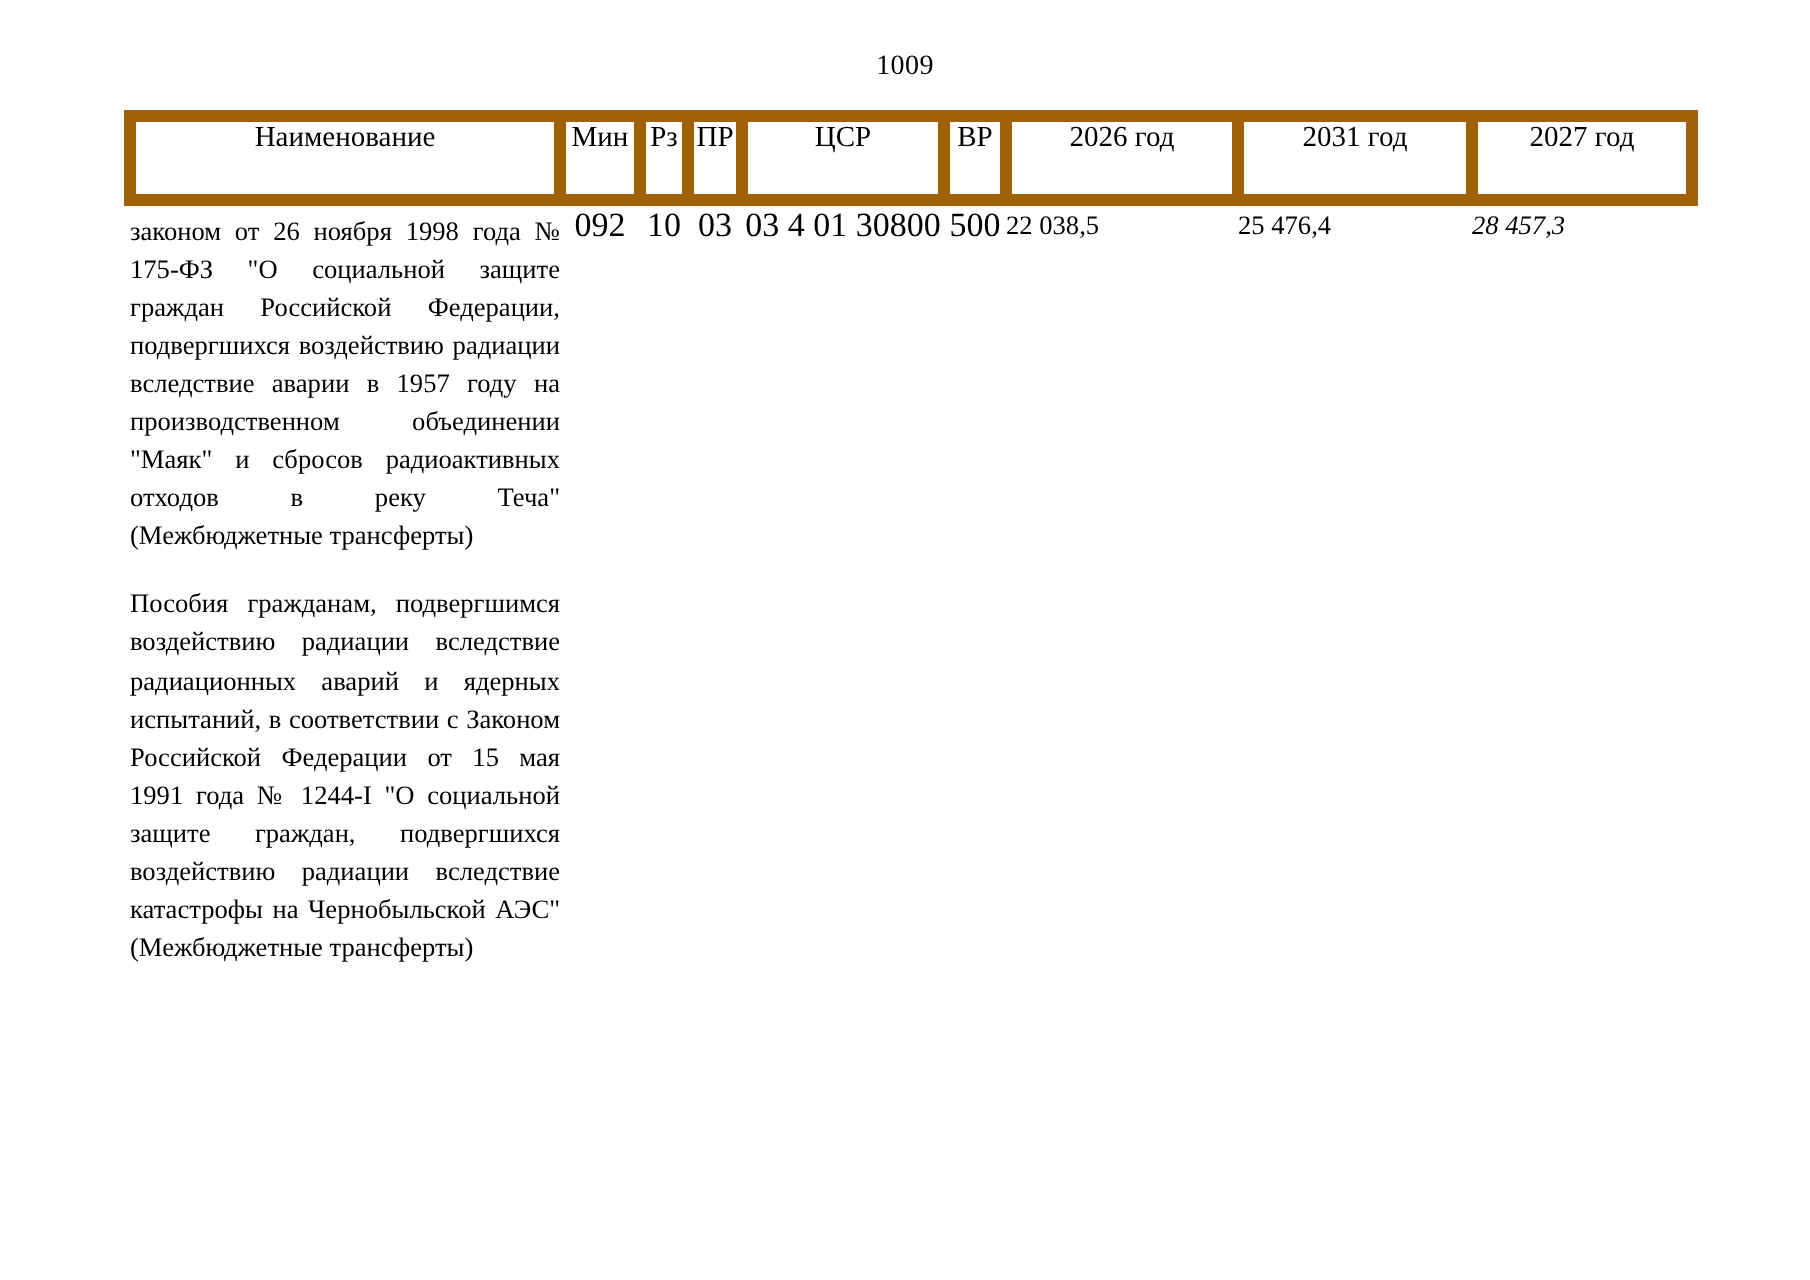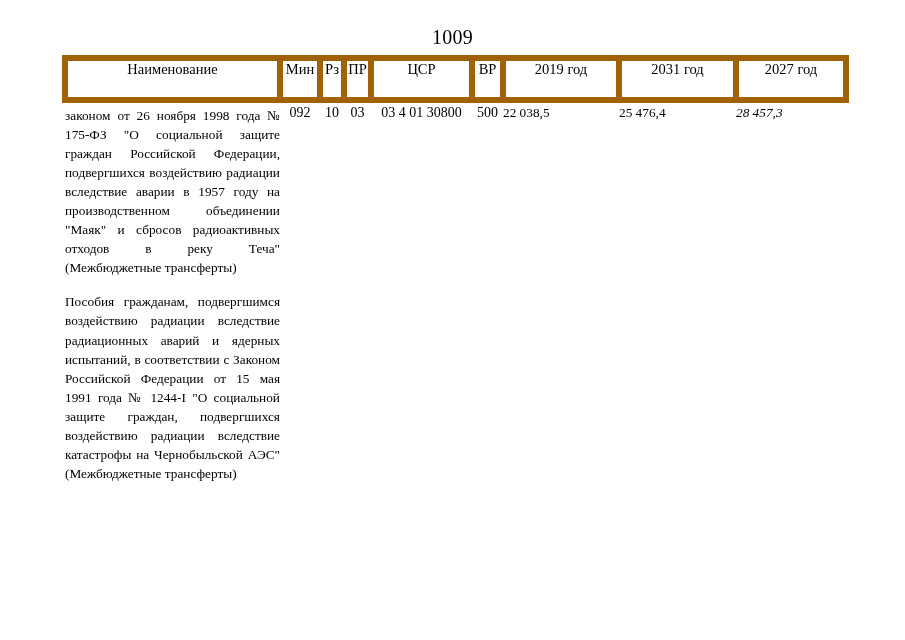--- a/index.html
+++ b/index.html
@@ -26,21 +26,21 @@
     height: 640px;
   }
 
   
   .page-number {
     position: absolute;
     left: 0;
     top: 26px;
     width: 905px;
     text-align: center;
-    font-size: 20px;
+    font-size: 14px;
     letter-spacing: 0.2px;
   }
 
   
   .budget-table {
     position: absolute;
     left: 62px;
     top: 55px;
     width: 781px;
     border-collapse: collapse;
@@ -97,21 +97,21 @@
   .name-cell p.first {
     padding-top: 3px;
   }
   .name-cell p + p {
     margin-top: 15px;
   }
 
   
   .code {
     text-align: center;
-    font-size: 14px;
+    font-size: 17px;
     line-height: 19.05px;
     white-space: nowrap;
   }
   
   .num {
     text-align: left;
     font-size: 13.3px;
     line-height: 19.05px;
     white-space: nowrap;
   }
@@ -149,21 +149,21 @@
     </colgroup>
 
     <thead>
       <tr>
         <th>Наименование</th>
         <th>Мин</th>
         <th>Рз</th>
         <th>ПР</th>
         <th>ЦСР</th>
         <th>ВР</th>
-        <th>2019 год</th>
+        <th>2026 год</th>
         <th>2031 год</th>
         <th>2027 год</th>
       </tr>
     </thead>
 
     <tbody>
 
       <tr class="row-main">
         <td class="name-cell">
           <p class="first">законом от 26 ноября 1998 года № 175-ФЗ "О социальной защите граждан Российской Федерации, подвергшихся воздействию радиации вследствие аварии в 1957 году на производственном объединении "Маяк" и сбросов радиоактивных отходов в реку Теча" (Межбюджетные трансферты)</p>

